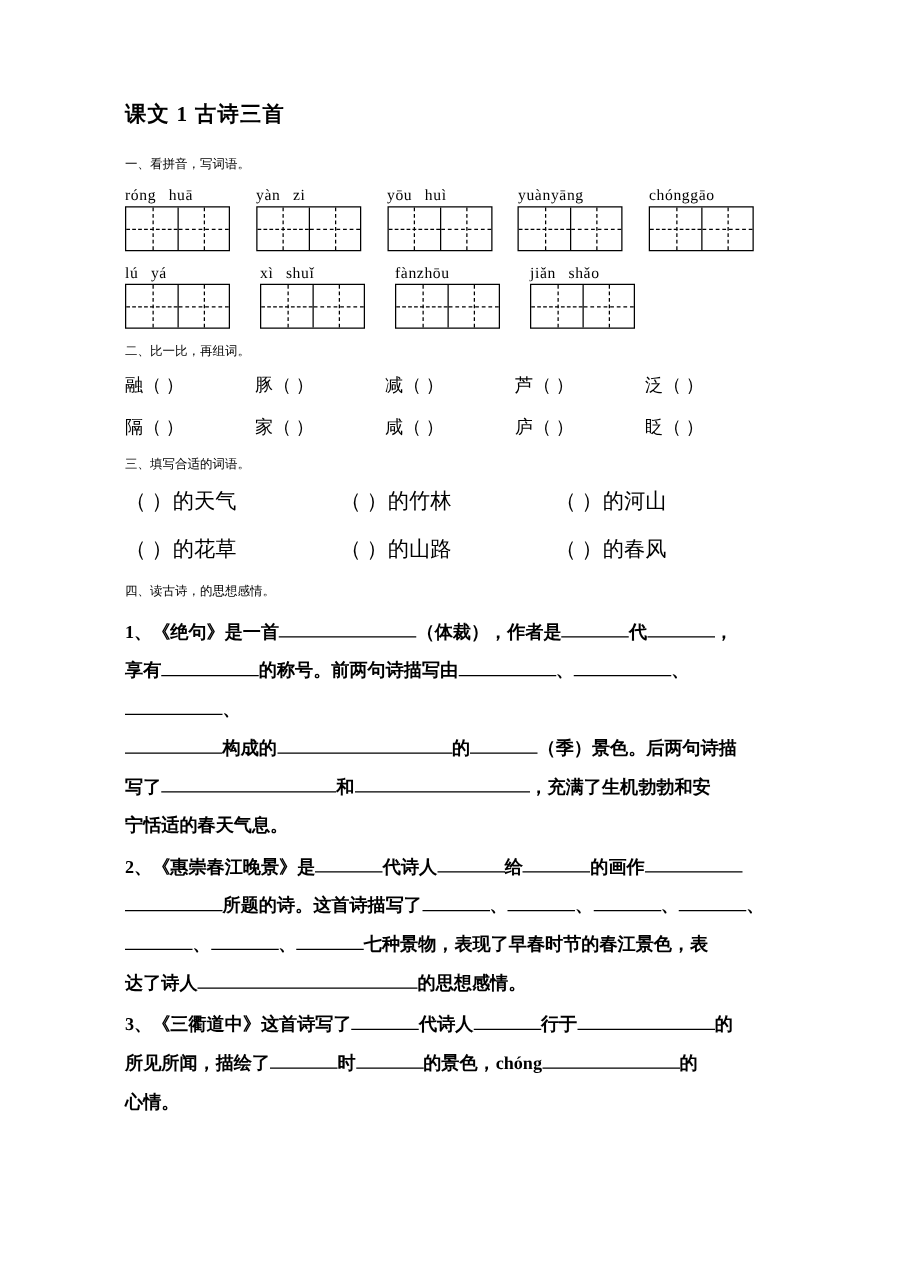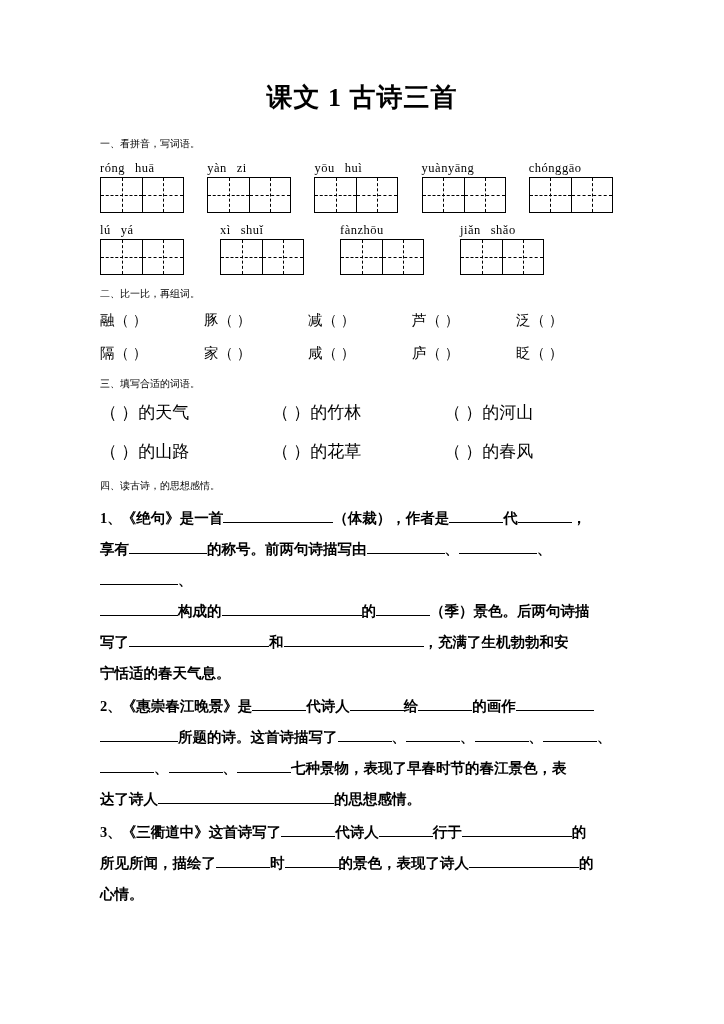--- a/index.html
+++ b/index.html
@@ -15,40 +15,40 @@
     overflow: hidden;
   }
   .page {
     position: relative;
     width: 724px;
     height: 1024px;
     box-sizing: border-box;
     padding: 0 100px;
   }
   .doc-title {
-    text-align: center;
-    font-size: 26px;
+    text-align: left;
+    font-size: 17px;
     font-weight: bold;
     letter-spacing: 1px;
     margin-top: 80px;
     margin-bottom: 22px;
     font-family: "Liberation Serif", serif;
   }
   .section-head {
     font-size: 10px;
     margin: 0 0 10px 0;
     line-height: 1.4;
   }
   
   .pinyin-block {
     margin-bottom: 4px;
   }
   .pinyin-row {
     display: flex;
-    gap: 12px;
+    gap: 0;
   }
   .pin-cell {
     width: 108px;
   }
   .pin-text {
     font-family: "Liberation Serif", serif;
     font-size: 12.5px;
     letter-spacing: 0.5px;
     margin-bottom: 1px;
     white-space: nowrap;
@@ -230,22 +230,22 @@
   </div>
 
   <div class="section-head" style="margin-top:6px">三、填写合适的词语。</div>
 
   <div class="fill-row">
     <div class="fill-item">（    ）的天气</div>
     <div class="fill-item">（    ）的竹林</div>
     <div class="fill-item">（    ）的河山</div>
   </div>
   <div class="fill-row">
+    <div class="fill-item">（    ）的花草</div>
     <div class="fill-item">（    ）的山路</div>
-    <div class="fill-item">（    ）的花草</div>
     <div class="fill-item">（    ）的春风</div>
   </div>
 
   <div class="section-head" style="margin-top:4px">四、读古诗，的思想感情。</div>
 
   <div class="para">
     <span>1、《绝句》是一首</span><span class="u u-l"></span><span>（体裁），作者是</span><span class="u u-s"></span><span>代</span><span class="u u-s"></span><span>，</span><br>
     <span>享有</span><span class="u u-m"></span><span>的称号。前两句诗描写由</span><span class="u u-m"></span><span>、</span><span class="u u-m"></span><span>、</span><span class="u u-m"></span><span>、</span><br>
     <span class="u u-m"></span><span>构成的</span><span class="u u-xl"></span><span>的</span><span class="u u-s"></span><span>（季）景色。后两句诗描</span><br>
     <span>写了</span><span class="u u-xl"></span><span>和</span><span class="u u-xl"></span><span>，充满了生机勃勃和安</span><br>
@@ -254,17 +254,17 @@
 
   <div class="para">
     <span>2、《惠崇春江晚景》是</span><span class="u u-s"></span><span>代诗人</span><span class="u u-s"></span><span>给</span><span class="u u-s"></span><span>的画作</span><span class="u u-m"></span><br>
     <span class="u u-m"></span><span>所题的诗。这首诗描写了</span><span class="u u-s"></span><span>、</span><span class="u u-s"></span><span>、</span><span class="u u-s"></span><span>、</span><span class="u u-s"></span><span>、</span><br>
     <span class="u u-s"></span><span>、</span><span class="u u-s"></span><span>、</span><span class="u u-s"></span><span>七种景物，表现了早春时节的春江景色，表</span><br>
     <span>达了诗人</span><span class="u u-xxl"></span><span>的思想感情。</span>
   </div>
 
   <div class="para">
     <span>3、《三衢道中》这首诗写了</span><span class="u u-s"></span><span>代诗人</span><span class="u u-s"></span><span>行于</span><span class="u u-l"></span><span>的</span><br>
-    <span>所见所闻，描绘了</span><span class="u u-s"></span><span>时</span><span class="u u-s"></span><span>的景色，表现了诗人</span><span class="u u-l"></span><span>的</span><br>
+    <span>所见所闻，描绘了</span><span class="u u-s"></span><span>时</span><span class="u u-s"></span><span>的景色，chóng</span><span class="u u-l"></span><span>的</span><br>
     <span>心情。</span>
   </div>
 
 </div>
 
 </body></html>

